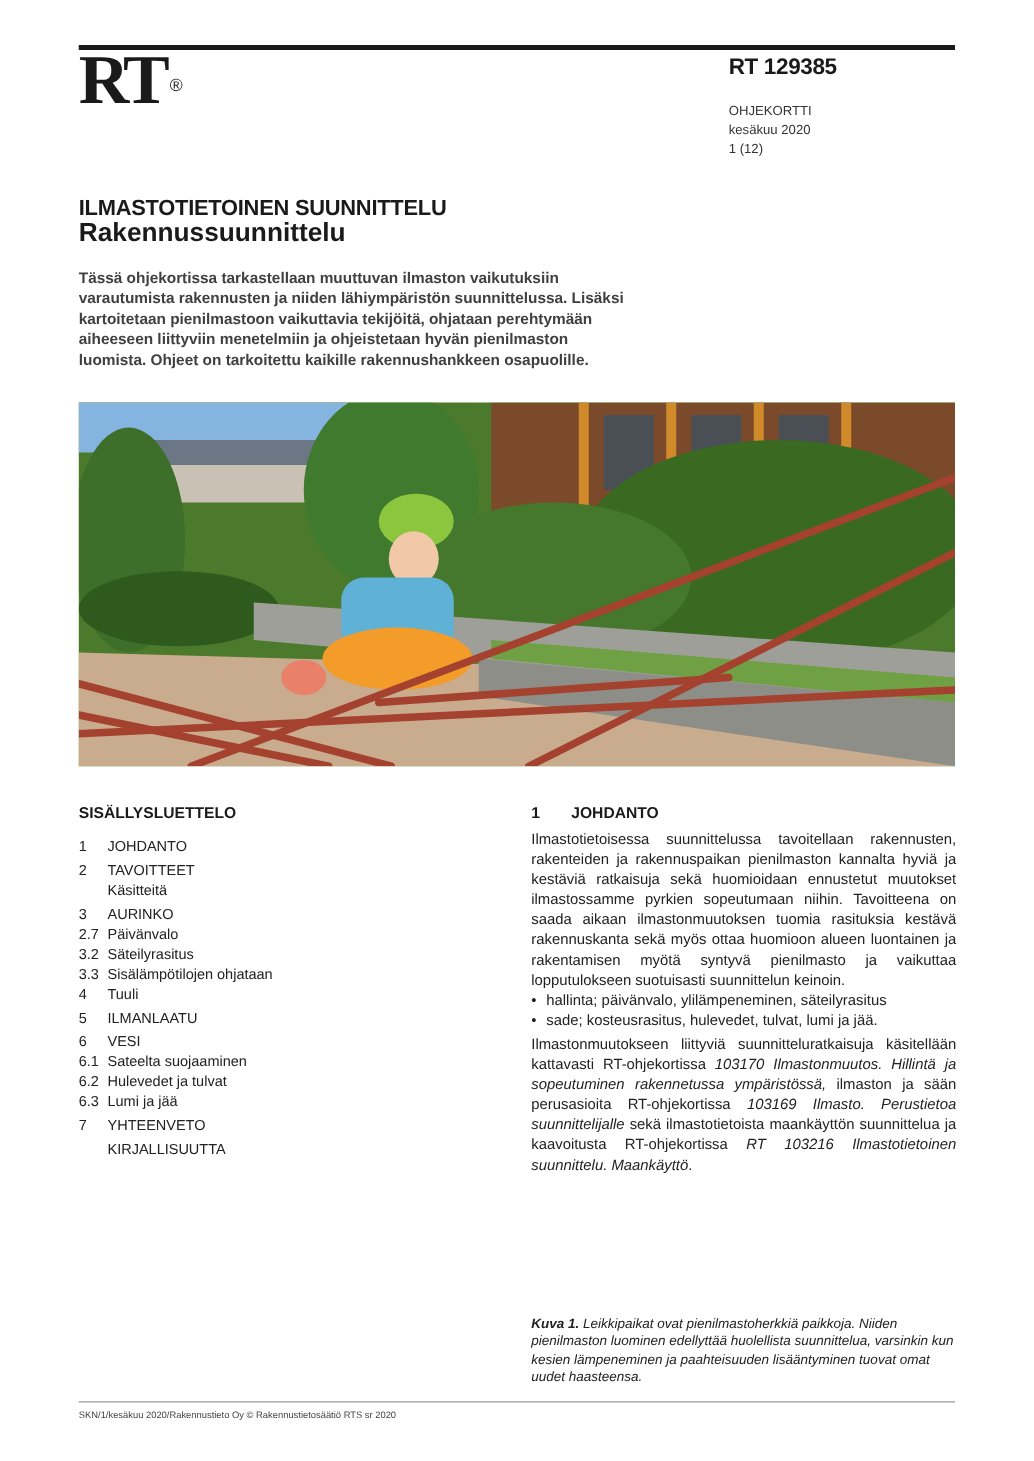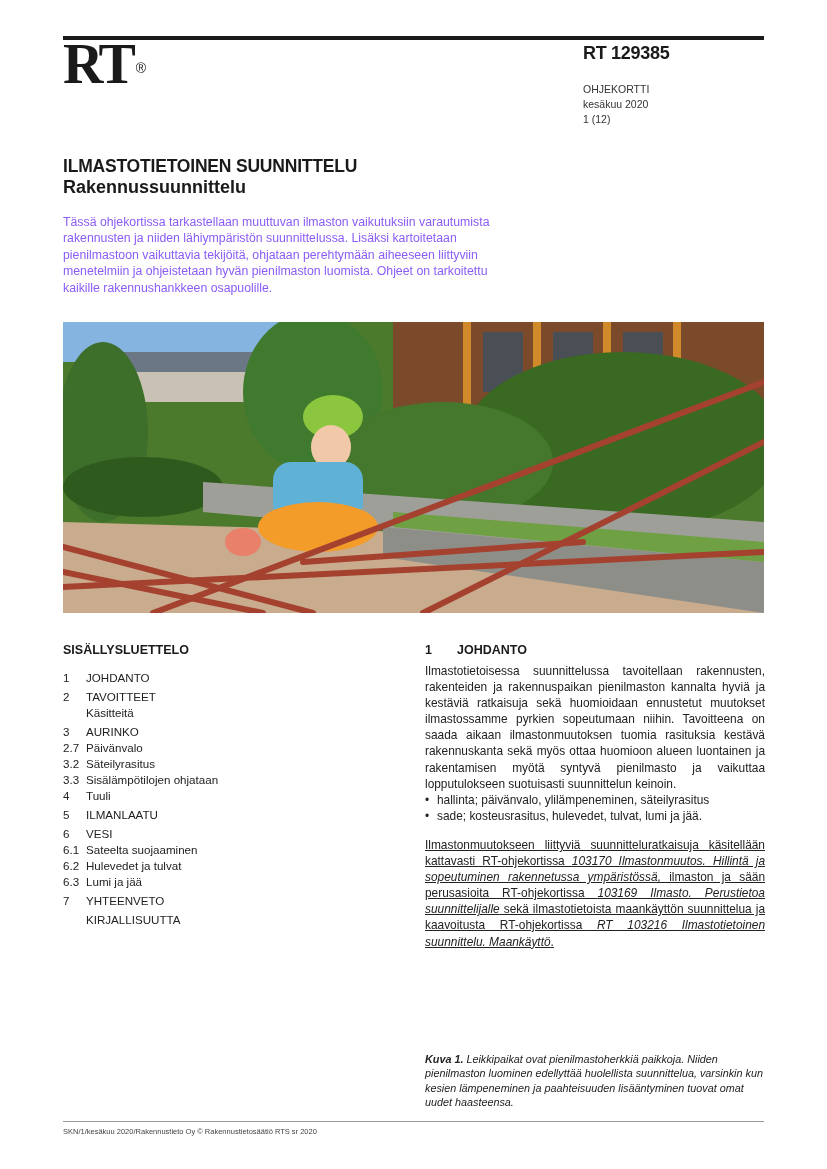--- a/index.html
+++ b/index.html
@@ -6,37 +6,37 @@
   body { width: 827px; height: 1169px; position: relative; overflow: hidden;
          font-family: "Liberation Sans", "DejaVu Sans", sans-serif; color: #1a1a1a; }
   .abs { position: absolute; }
   .top-rule { left: 63px; top: 36px; width: 701px; height: 4px; background: #1a1a1a; }
   .logo { left: 63px; top: 36px; font-family: "Liberation Serif", "DejaVu Serif", serif;
           font-weight: bold; font-size: 56px; letter-spacing: -3px; line-height: 56px; color: #1a1a1a; }
   .logo sup { font-size: 14px; letter-spacing: 0; vertical-align: top; position: relative; top: 4px; left: 3px; font-family: "Liberation Sans", sans-serif; font-weight: normal; }
   .doc-id { left: 583px; top: 43px; font-size: 18px; font-weight: bold; letter-spacing: -0.3px; }
   .meta { left: 583px; top: 82px; font-size: 10.5px; line-height: 15px; color: #333; }
   .title { left: 63px; top: 156px; font-size: 17.5px; font-weight: bold; line-height: 20px; letter-spacing: -0.2px; }
-  .subtitle { left: 63px; top: 177px; font-size: 18px; font-weight: bold; line-height: 20px; }
-  .lead { left: 63px; top: 214px; width: 440px; font-size: 12.3px; font-weight: normal; line-height: 16.4px; color: #8b5cf6; }
+  .subtitle { left: 63px; top: 177px; font-size: 21px; font-weight: bold; line-height: 20px; }
+  .lead { left: 63px; top: 214px; width: 440px; font-size: 12.3px; font-weight: bold; line-height: 16.4px; color: #404040; }
   .photo { left: 63px; top: 322px; width: 701px; height: 291px; overflow: hidden; background: #6c8a3a; }
   .toc-head { left: 63px; top: 643px; font-size: 12.5px; font-weight: bold; }
   .toc { left: 63px; top: 670px; font-size: 11.6px; line-height: 16px; color: #222; }
   .toc-row { display: flex; }
   .toc-row .num { width: 23px; flex: none; }
   .toc-row.gap { margin-top: 3px; }
   .sec-head { left: 425px; top: 643px; font-size: 12.5px; font-weight: bold; }
   .sec-head .num { display: inline-block; width: 32px; }
   .body-text { left: 425px; top: 663px; width: 340px; font-size: 11.9px; line-height: 16.1px; color: #222; text-align: justify; }
   .body-text p { margin: 0; }
   .body-text p.indent { text-indent: 12px; }
   .body-text ul { margin: 0; padding: 0; list-style: none; }
   .body-text li { padding-left: 12px; position: relative; text-align: left; }
   .body-text li::before { content: "•"; position: absolute; left: 0; }
-  .body-text p.spaced { margin-top: 13px; text-decoration: underline; }
+  .body-text p.spaced { margin-top: 3px; }
   .caption { left: 425px; top: 1052px; width: 340px; font-size: 10.8px; line-height: 14.4px; font-style: italic; color: #222; }
   .caption b { font-style: italic; }
   .footer-rule { left: 63px; top: 1121px; width: 701px; height: 1px; background: #999; }
   .footer { left: 63px; top: 1127px; font-size: 7.5px; color: #444; }
 </style>
 </head>
 <body>
 
 <div class="abs top-rule"></div>
 <div class="abs logo"><span>RT</span><sup>®</sup></div>

